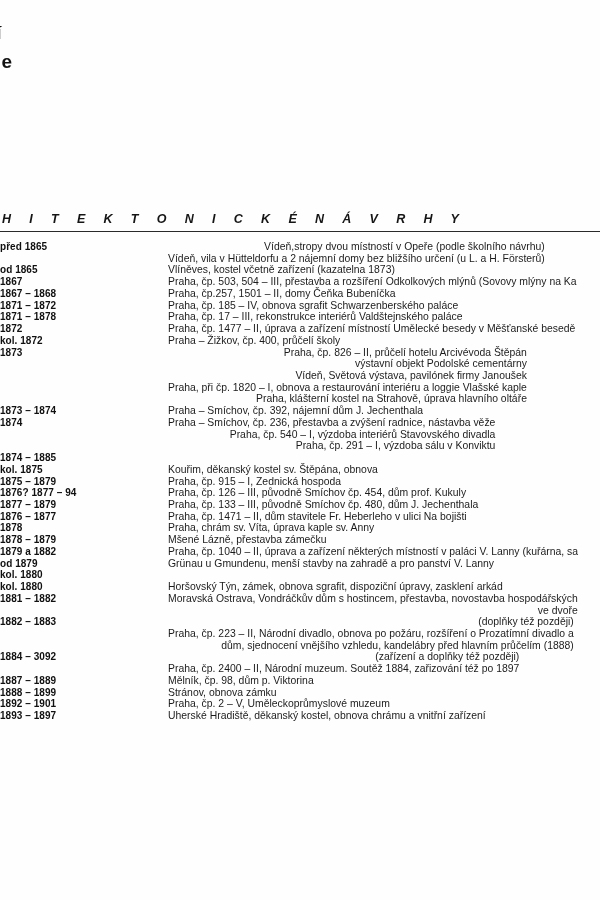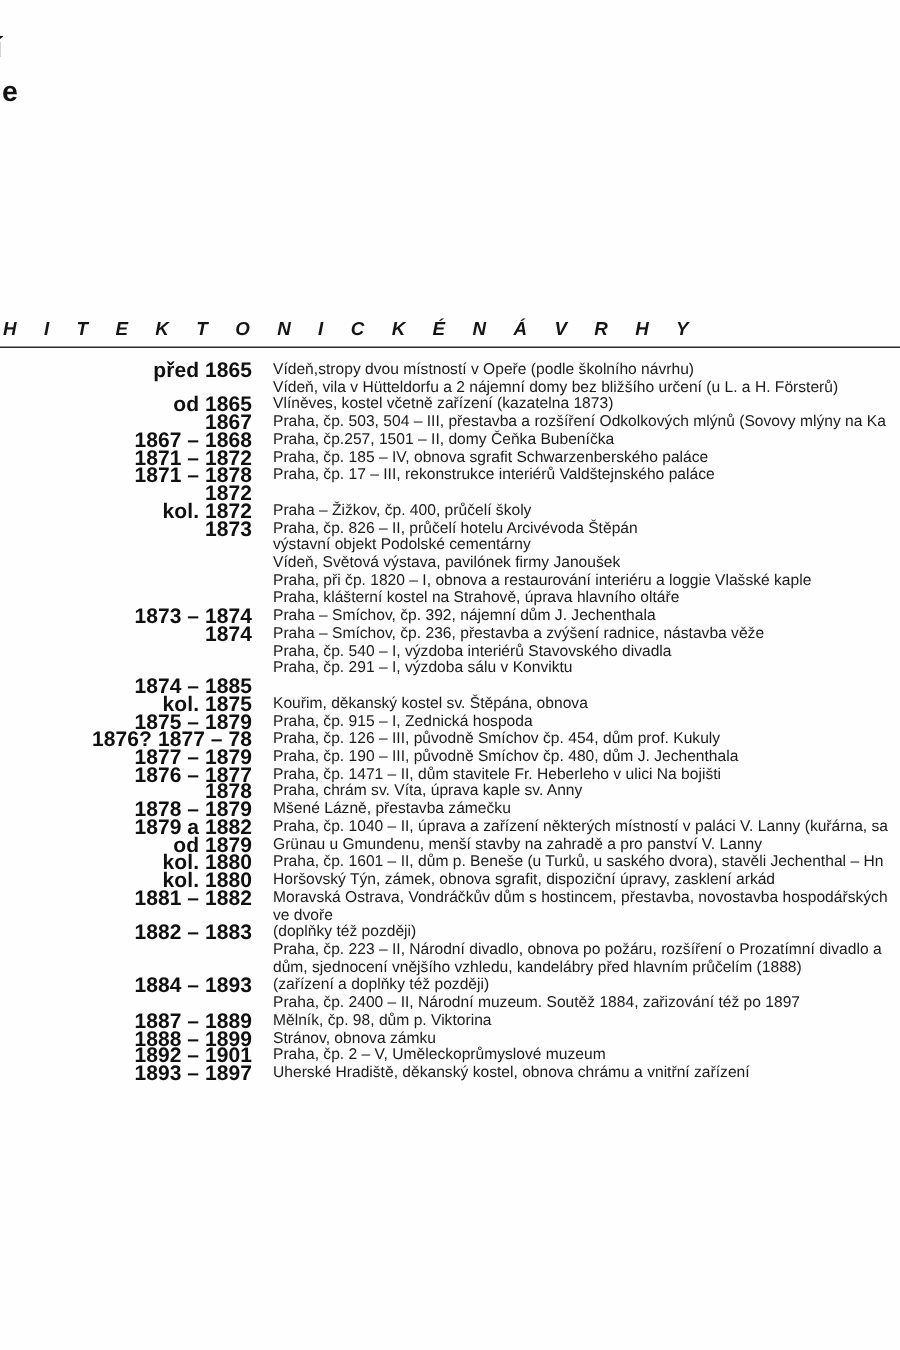--- a/index.html
+++ b/index.html
@@ -76,35 +76,36 @@
     width: 760px; 
   }
   .work-row {
     display: flex;
     align-items: flex-start;
     white-space: nowrap;
   }
   .date-cell {
     flex: 0 0 168px;
     width: 168px;
-    text-align: right;
+    text-align: left;
     font-weight: bold;
-    font-size: 14px;
+    font-size: 10px;
     line-height: 11.73px;
     letter-spacing: 0.05px;
     color: #101010;
     padding-right: 0;
   }
   .desc-cell {
     flex: 0 0 auto;
-    margin-left: 14px;
+    margin-left: 0;
     font-size: 10.4px;
     line-height: 11.73px;
     letter-spacing: 0.01px;
     color: #1b1b1b;
+    text-align: right;
   }
   .desc-cell .desc-line {
     white-space: nowrap;
     height: 11.73px;
   }
 </style>
 </head>
 <body>
 
 <div id="page">
@@ -152,20 +153,23 @@
         </div>
       </div>
       <div class="work-row">
         <div class="date-cell">1871 – 1878</div>
         <div class="desc-cell">
           <div class="desc-line">Praha, čp. 17 – III, rekonstrukce interiérů Valdštejnského paláce</div>
         </div>
       </div>
       <div class="work-row">
         <div class="date-cell">1872</div>
+        <div class="desc-cell">
+          <div class="desc-line">Praha, čp. 1477 – II, úprava a zařízení místností Umělecké besedy v Měšťanské besedě</div>
+        </div>
       </div>
       <div class="work-row">
         <div class="date-cell">kol. 1872</div>
         <div class="desc-cell">
           <div class="desc-line">Praha – Žižkov, čp. 400, průčelí školy</div>
         </div>
       </div>
       <div class="work-row">
         <div class="date-cell">1873</div>
         <div class="desc-cell">
@@ -199,29 +203,29 @@
           <div class="desc-line">Kouřim, děkanský kostel sv. Štěpána, obnova</div>
         </div>
       </div>
       <div class="work-row">
         <div class="date-cell">1875 – 1879</div>
         <div class="desc-cell">
           <div class="desc-line">Praha, čp. 915 – I, Zednická hospoda</div>
         </div>
       </div>
       <div class="work-row">
-        <div class="date-cell">1876? 1877 – 78</div>
+        <div class="date-cell">1876? 1877 – 94</div>
         <div class="desc-cell">
           <div class="desc-line">Praha, čp. 126 – III, původně Smíchov čp. 454, dům prof. Kukuly</div>
         </div>
       </div>
       <div class="work-row">
         <div class="date-cell">1877 – 1879</div>
         <div class="desc-cell">
-          <div class="desc-line">Praha, čp. 190 – III, původně Smíchov čp. 480, dům J. Jechenthala</div>
+          <div class="desc-line">Praha, čp. 133 – III, původně Smíchov čp. 480, dům J. Jechenthala</div>
         </div>
       </div>
       <div class="work-row">
         <div class="date-cell">1876 – 1877</div>
         <div class="desc-cell">
           <div class="desc-line">Praha, čp. 1471 – II, dům stavitele Fr. Heberleho v ulici Na bojišti</div>
         </div>
       </div>
       <div class="work-row">
         <div class="date-cell">1878</div>
@@ -242,23 +246,20 @@
         </div>
       </div>
       <div class="work-row">
         <div class="date-cell">od 1879</div>
         <div class="desc-cell">
           <div class="desc-line">Grünau u Gmundenu, menší stavby na zahradě a pro panství V. Lanny</div>
         </div>
       </div>
       <div class="work-row">
         <div class="date-cell">kol. 1880</div>
-        <div class="desc-cell">
-          <div class="desc-line">Praha, čp. 1601 – II, dům p. Beneše (u Turků, u saského dvora), stavěli Jechenthal – Hn</div>
-        </div>
       </div>
       <div class="work-row">
         <div class="date-cell">kol. 1880</div>
         <div class="desc-cell">
           <div class="desc-line">Horšovský Týn, zámek, obnova sgrafit, dispoziční úpravy, zasklení arkád</div>
         </div>
       </div>
       <div class="work-row">
         <div class="date-cell">1881 – 1882</div>
         <div class="desc-cell">
@@ -268,21 +269,21 @@
       </div>
       <div class="work-row">
         <div class="date-cell">1882 – 1883</div>
         <div class="desc-cell">
           <div class="desc-line">(doplňky též později)</div>
           <div class="desc-line">Praha, čp. 223 – II, Národní divadlo, obnova po požáru, rozšíření o Prozatímní divadlo a</div>
           <div class="desc-line">dům, sjednocení vnějšího vzhledu, kandelábry před hlavním průčelím (1888)</div>
         </div>
       </div>
       <div class="work-row">
-        <div class="date-cell">1884 – 1893</div>
+        <div class="date-cell">1884 – 3092</div>
         <div class="desc-cell">
           <div class="desc-line">(zařízení a doplňky též později)</div>
           <div class="desc-line">Praha, čp. 2400 – II, Národní muzeum. Soutěž 1884, zařizování též po 1897</div>
         </div>
       </div>
       <div class="work-row">
         <div class="date-cell">1887 – 1889</div>
         <div class="desc-cell">
           <div class="desc-line">Mělník, čp. 98, dům p. Viktorina</div>
         </div>

